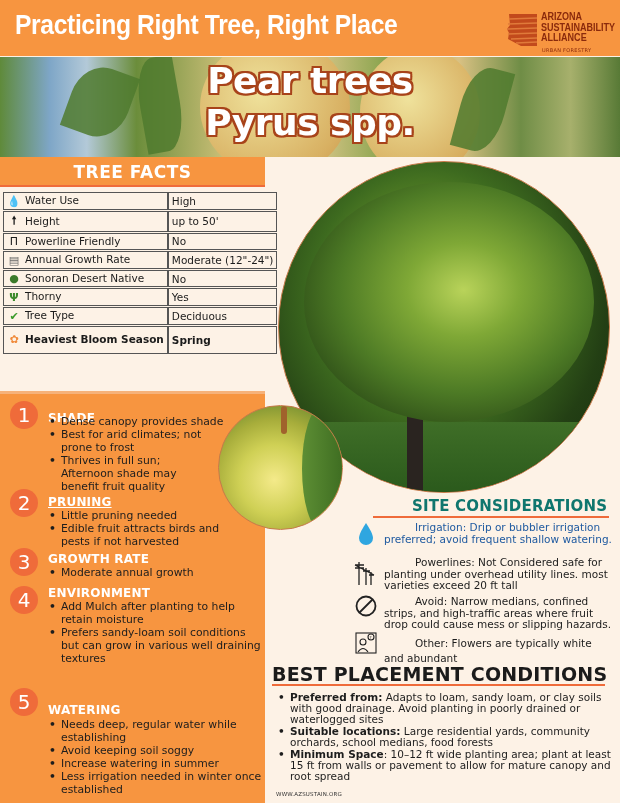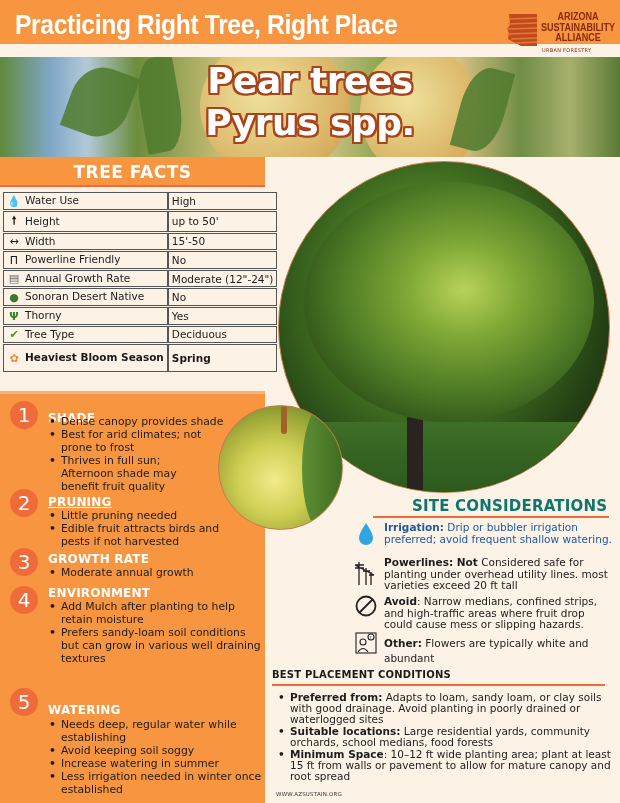--- a/index.html
+++ b/index.html
@@ -1,19 +1,19 @@
 <!DOCTYPE html>
 <html><head>
 <meta charset="utf-8">
 <style>
   * { box-sizing: border-box; margin: 0; padding: 0; }
   html, body { width: 620px; height: 803px; overflow: hidden; }
   body { background: #fdf2e6; font-family: "DejaVu Sans", sans-serif; position: relative; color: #1b1b1b; }
 
-  .topbar { position: absolute; left: 0; top: 0; width: 620px; height: 44px; background: #f79540; text-align: center; }
+  .topbar { position: absolute; left: 0; top: 0; width: 620px; height: 56px; background: #f79540; }
   .topbar .title { position: absolute; left: 15px; top: 9px; font-family: "Liberation Sans", sans-serif; font-weight: bold; font-size: 28px; color: #ffffff; letter-spacing: -0.4px; transform: scaleX(0.88); transform-origin: left center; white-space: nowrap; }
   .logo { position: absolute; left: 507px; top: 11px; width: 110px; height: 44px; }
   .logo .map { position: absolute; left: 0; top: 2px; width: 32px; height: 34px; }
   .logo .lines { position: absolute; left: 34px; top: 0; font-family: "Liberation Sans", sans-serif; font-weight: bold; font-size: 10.5px; line-height: 10.5px; color: #8a2a0c; transform: scaleX(0.86); transform-origin: left top; white-space: nowrap; }
   .logo .sub { position: absolute; left: 35px; top: 36px; font-size: 5px; color: #8a2a0c; letter-spacing: 0.3px; white-space: nowrap; }
 
   .hero { position: absolute; left: 0; top: 57px; width: 620px; height: 100px; overflow: hidden;
     background: linear-gradient(90deg, #5f8a3a 0%, #7ea6c7 8%, #b3c9d8 14%, #6b8d3b 22%, #d7c57f 38%, #e0c98e 50%, #8aa44e 62%, #d9c183 74%, #6f8d46 84%, #a7b06c 92%, #587a36 100%); }
   .hero .leaf { position: absolute; border-radius: 50% 0; background: #4f7a2e; opacity: 0.85; }
   .hero .pear-blob { position: absolute; border-radius: 50%; background: radial-gradient(circle at 40% 40%, #efe29c, #d8b062 70%, #c69247); }
@@ -46,25 +46,25 @@
   .tree-photo .canopy { position: absolute; left: 25px; top: 20px; width: 290px; height: 240px; border-radius: 50%; background: radial-gradient(ellipse at 55% 45%, #b9d35a 0%, #7fa836 25%, #4d7a25 55%, #2c4c17 80%, rgba(30,50,15,0) 100%); }
 
   .pear-photo { position: absolute; left: 218px; top: 405px; width: 125px; height: 125px; border-radius: 50%; overflow: hidden; border: 1.5px solid #c77a4a;
     background: radial-gradient(circle at 45% 60%, #f4ea8a 0%, #cfd055 35%, #a7ad3b 60%, #6d8a2f 85%, #4b6d22 100%); }
   .pear-photo .leaf2 { position: absolute; right: 0; top: 0; width: 40px; height: 125px; background: linear-gradient(90deg, #5d8e34, #3f6e22); border-radius: 60% 0 0 60%; }
   .pear-photo .stem { position: absolute; left: 62px; top: 0; width: 6px; height: 28px; background: #a0622c; border-radius: 3px; }
 
   .site-title { position: absolute; left: 412px; top: 497px; font-weight: bold; font-size: 15px; color: #0f766e; letter-spacing: 0.2px; }
   .rule { position: absolute; height: 2px; background: #ef6b3a; }
   .site-item { position: absolute; left: 384px; width: 230px; font-size: 10.5px; line-height: 11.5px; color: #1d1d1d; }
-  .site-item b { font-weight: bold; }
+  .site-item b { font-weight: normal; margin-left: 31px; }
   .site-item.blue { color: #1f5aa0; }
   .site-ic { position: absolute; left: 354px; width: 24px; text-align: center; }
 
-  .best-title { position: absolute; left: 272px; top: 663px; font-weight: bold; font-size: 10px; color: #1b1b1b; letter-spacing: 0.2px; margin-top: 6px; }
+  .best-title { position: absolute; left: 272px; top: 663px; font-weight: bold; font-size: 19px; color: #1b1b1b; letter-spacing: 0.2px; }
   .best-list { position: absolute; left: 276px; top: 692px; width: 340px; list-style: none; }
   .best-list li { position: relative; padding-left: 14px; font-size: 10.5px; line-height: 11px; color: #1d1d1d; margin-bottom: 1px; }
   .best-list li::before { content: "•"; position: absolute; left: 2px; top: 0; font-weight: bold; }
   .footer { position: absolute; left: 276px; top: 791px; font-size: 5.5px; color: #333; letter-spacing: 0.2px; }
 </style>
 </head>
 <body>
 
 <div class="topbar">
   <div class="title">Practicing Right Tree, Right Place</div>
@@ -99,24 +99,20 @@
   <tbody>
       <tr>
     <td class="k"><span class="ic" style="color:#8aa0f0">💧</span><span>Water Use</span></td>
     <td class="v">High</td>
   </tr>
   <tr>
     <td class="k"><span class="ic" style="font-weight:bold">🠕</span><span>Height</span></td>
     <td class="v">up to 50'</td>
   </tr>
   <tr>
-    <td class="k"><span class="ic">↔</span><span>Width</span></td>
-    <td class="v">15'-50</td>
-  </tr>
-  <tr>
     <td class="k"><span class="ic">Π</span><span>Powerline Friendly</span></td>
     <td class="v">No</td>
   </tr>
   <tr>
     <td class="k"><span class="ic" style="color:#666">▤</span><span>Annual Growth Rate</span></td>
     <td class="v">Moderate (12"-24")</td>
   </tr>
   <tr>
     <td class="k"><span class="ic" style="color:#3b7a2a">●</span><span>Sonoran Desert Native</span></td>
     <td class="v">No</td>

